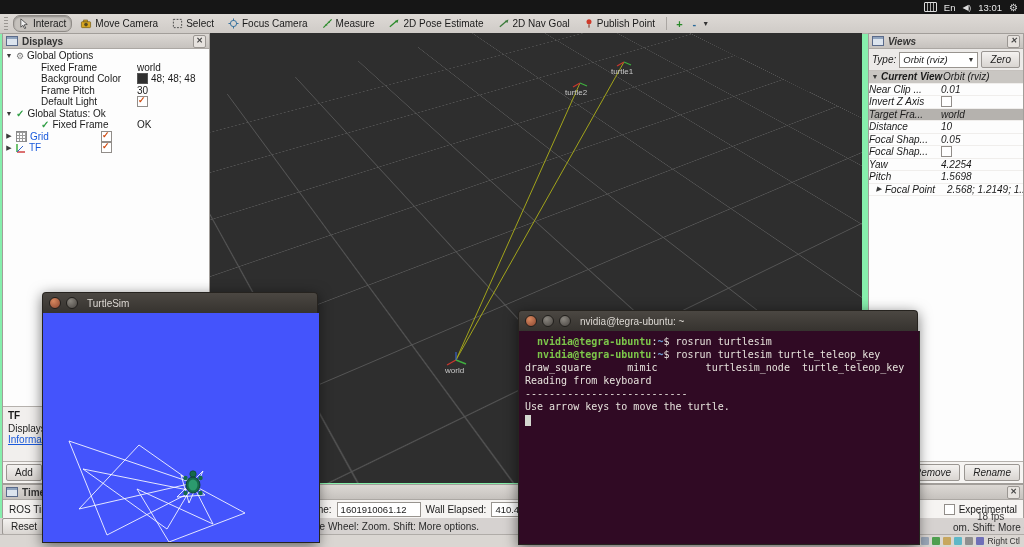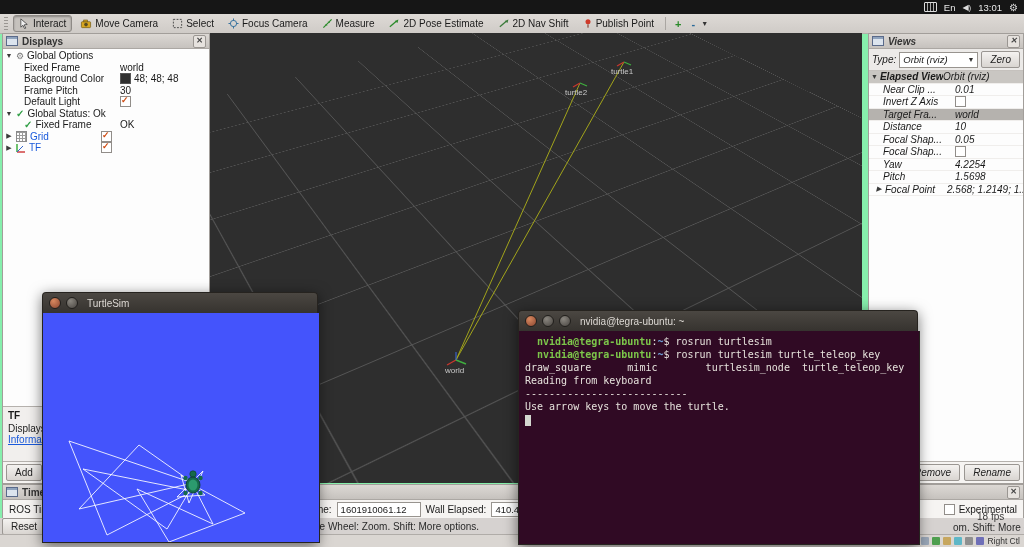--- a/index.html
+++ b/index.html
@@ -14,41 +14,41 @@
   .vol-ico{font-size:8px;color:#ddd;}
   .pow-ico{font-size:10px;color:#ddd;}
 
   
   .toolbar{position:absolute;left:0;top:14px;right:0;height:19px;background:linear-gradient(#dedad6,#cfcbc7);
            border-bottom:1px solid #b2aeaa;display:flex;align-items:center;padding:0 4px;gap:2px;}
   .tb-handle{width:4px;height:13px;margin-right:3px;
              background:repeating-linear-gradient(0deg,#9a9692 0 1px,transparent 1px 3px);}
   .tool{display:flex;align-items:center;gap:3px;height:15px;padding:0 5px;font-size:10px;
         border:1px solid transparent;border-radius:3px;white-space:nowrap;}
-  .tool.active{background:#c6c2bd;border-color:#8e8a86;box-shadow:inset 0 1px 2px rgba(0,0,0,.3);}
+  .tool.active{background:#c6c2bd;border-color:#8e8a86;box-shadow:inset 0 1px 2px rgba(0,0,0,.3);border-radius:7px;}
   .tool svg{display:block;}
   .tb-sep{width:1px;height:13px;background:#aaa6a2;margin:0 3px;}
   .tb-mini{font-size:11px;font-weight:bold;padding:0 3px;}
   .tb-caret{font-size:7px;color:#333;}
 
   
   .panel{position:absolute;background:#f6f4f2;border:1px solid #a29e9a;display:flex;flex-direction:column;}
   .phead{height:14px;background:linear-gradient(#dcd8d4,#c6c2be);border-bottom:1px solid #aba7a3;
          display:flex;align-items:center;gap:4px;padding:0 3px;font-size:10px;font-weight:bold;color:#333;flex:0 0 auto;}
   .dockico{width:10px;height:8px;border:1px solid #5a6a8a;background:linear-gradient(#8fa3bd 0 2px,#dce4ee 2px);}
   .pclose{margin-left:auto;width:11px;height:11px;border:1px solid #9a9692;background:#e6e2de;border-radius:2px;
           font-size:8px;line-height:9px;text-align:center;color:#444;}
 
   
   #displays{left:2px;top:33px;width:206px;height:449px;}
   .dtree{background:#fdfdfd;flex:0 0 auto;padding-top:1px;}
   .dfill{flex:1 1 auto;background:#fdfdfd;}
   .drow{display:flex;align-items:center;height:11.5px;font-size:10px;}
   .dhead-label{display:flex;align-items:center;gap:3px;padding-left:2px;white-space:nowrap;}
-  .dname{flex:0 0 96px;display:flex;align-items:center;gap:3px;padding-left:21px;white-space:nowrap;overflow:hidden;}
+  .dname{flex:0 0 96px;display:flex;align-items:center;gap:3px;padding-left:38px;white-space:nowrap;overflow:hidden;}
   .dname.l0{padding-left:2px;}
   .dval{flex:1;display:flex;align-items:center;gap:3px;white-space:nowrap;overflow:hidden;}
   .caret{font-size:7px;color:#3a3a3a;width:8px;display:inline-block;text-align:center;}
   .okcheck{color:#2f9e44;font-weight:bold;font-size:10px;}
   .gear{color:#777;font-size:9px;}
   .swatch{width:9px;height:9px;background:#303030;border:1px solid #555;display:inline-block;}
   .grid-ico{width:9px;height:9px;border:1px solid #8a8a8a;display:inline-block;
             background:repeating-linear-gradient(0deg,transparent 0 2px,#9a9a9a 2px 3px),
                        repeating-linear-gradient(90deg,transparent 0 2px,#9a9a9a 2px 3px);}
   .cb{width:9px;height:9px;border:1px solid #918d89;background:#fff;display:inline-block;position:relative;}
@@ -73,21 +73,21 @@
 
   
   #views{left:868px;top:33px;width:154px;height:449px;font-style:italic;}
   .typerow{display:flex;align-items:center;gap:3px;padding:2px 3px;font-size:10px;background:#eceae8;
            border-bottom:1px solid #c5c1bd;flex:0 0 auto;}
   .combo{flex:1;height:14px;background:#fff;border:1px solid #98948f;display:flex;align-items:center;
          font-size:9.5px;padding:0 3px;gap:2px;}
   .combo .tb-caret{margin-left:auto;}
   .vtable{background:#fdfdfd;flex:0 0 auto;}
   .vrow{display:flex;align-items:center;height:11.5px;font-size:10px;border-bottom:1px solid #f0eeec;}
-  .vrow .vname{flex:0 0 72px;display:flex;align-items:center;gap:2px;padding-left:14px;white-space:nowrap;overflow:hidden;}
+  .vrow .vname{flex:0 0 72px;display:flex;align-items:center;gap:2px;white-space:nowrap;overflow:hidden;}
   .vrow .vname.l0{padding-left:2px;font-weight:bold;}
   .vrow .vval{flex:1;white-space:nowrap;overflow:hidden;display:flex;align-items:center;}
   .vrow.header{background:#c9c6c2;}
   .vrow.selected{background:#b5b2ae;}
   .vfill{flex:1 1 auto;background:#fdfdfd;}
   .vbuttons{display:flex;justify-content:flex-end;gap:4px;padding:2px 3px;border-top:1px solid #b5b1ad;flex:0 0 auto;}
 
   
   #timepanel{left:2px;top:484px;width:1020px;height:34px;}
   .trowline{display:flex;align-items:center;gap:5px;padding:2px 6px;font-size:10px;flex:1;}
@@ -189,21 +189,21 @@
           <line x1="1.5" y1="9.5" x2="8.5" y2="3.5" stroke="#2a8a2a" stroke-width="1.4"></line>
           <path d="M10.8,1.5 L9.8,5.4 L6.9,3.2 Z" fill="#2a8a2a"></path>
         </svg>
       <span>2D Pose Estimate</span>
     </span>
     <span class="tool">
       <svg width="12" height="11" viewBox="0 0 12 12">
           <line x1="1.5" y1="9.5" x2="8.5" y2="3.5" stroke="#3a7a3a" stroke-width="1.4"></line>
           <path d="M10.8,1.5 L9.8,5.4 L6.9,3.2 Z" fill="#3a7a3a"></path>
         </svg>
-      <span>2D Nav Shift</span>
+      <span>2D Nav Goal</span>
     </span>
     <span class="tool">
       <svg width="10" height="11" viewBox="0 0 12 12">
           <circle cx="6" cy="4" r="3" fill="#cf3a2a"></circle>
           <line x1="6" y1="7" x2="6" y2="11" stroke="#7a2a1a" stroke-width="1.2"></line>
         </svg>
       <span>Publish Point</span>
     </span>
 
     <span class="tb-sep"></span>
@@ -335,21 +335,21 @@
       <span class="combo">
         <span>Orbit (rviz)</span>
         <span class="tb-caret">▼</span>
       </span>
       <span class="btn">Zero</span>
     </div>
     <div class="vtable">
       <div class="vrow header">
         <span class="vname l0">
             <span class="caret">▼</span>
-            <span>Elapsed View</span>
+            <span>Current View</span>
           </span>
         <span class="vval">Orbit (rviz)</span>
       </div>
       <div class="vrow">
         <span class="vname">Near Clip ...</span>
         <span class="vval">0.01</span>
       </div>
       <div class="vrow">
         <span class="vname">Invert Z Axis</span>
         <span class="vval">

